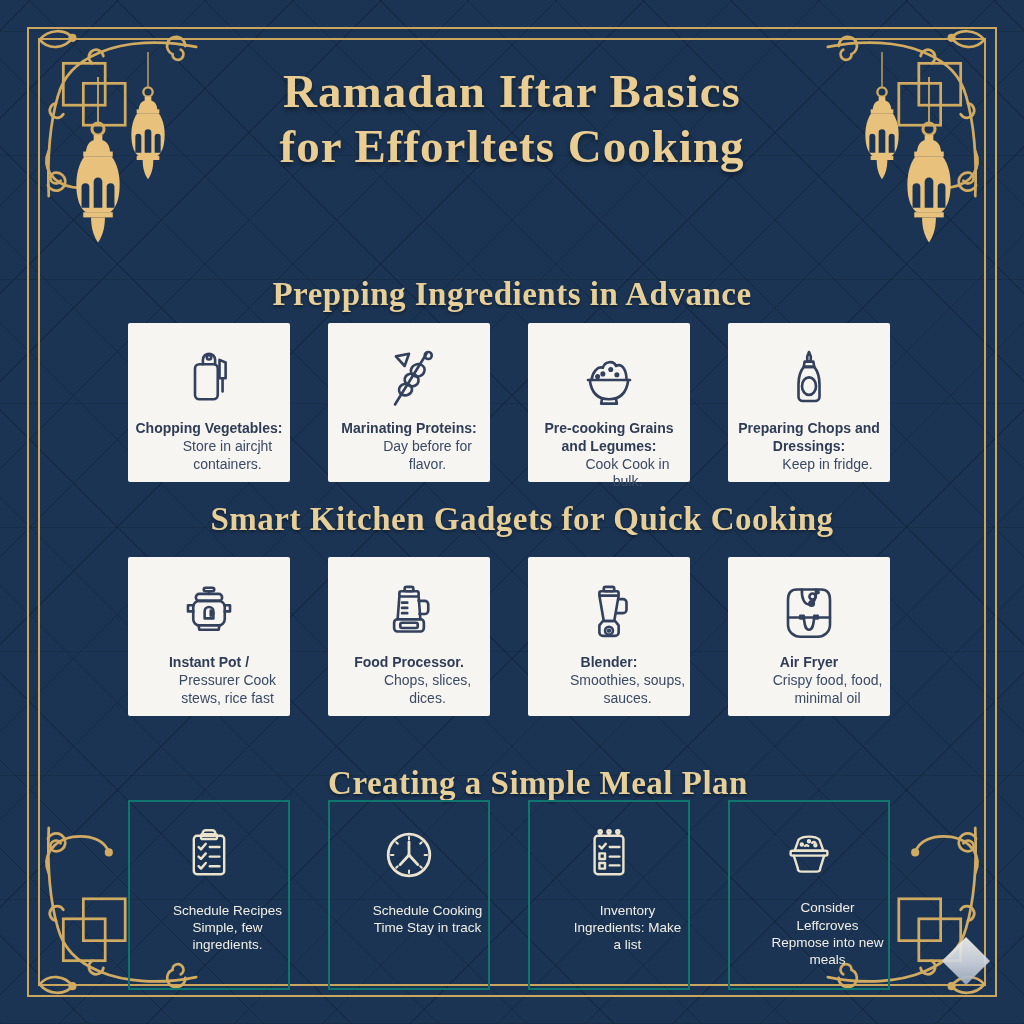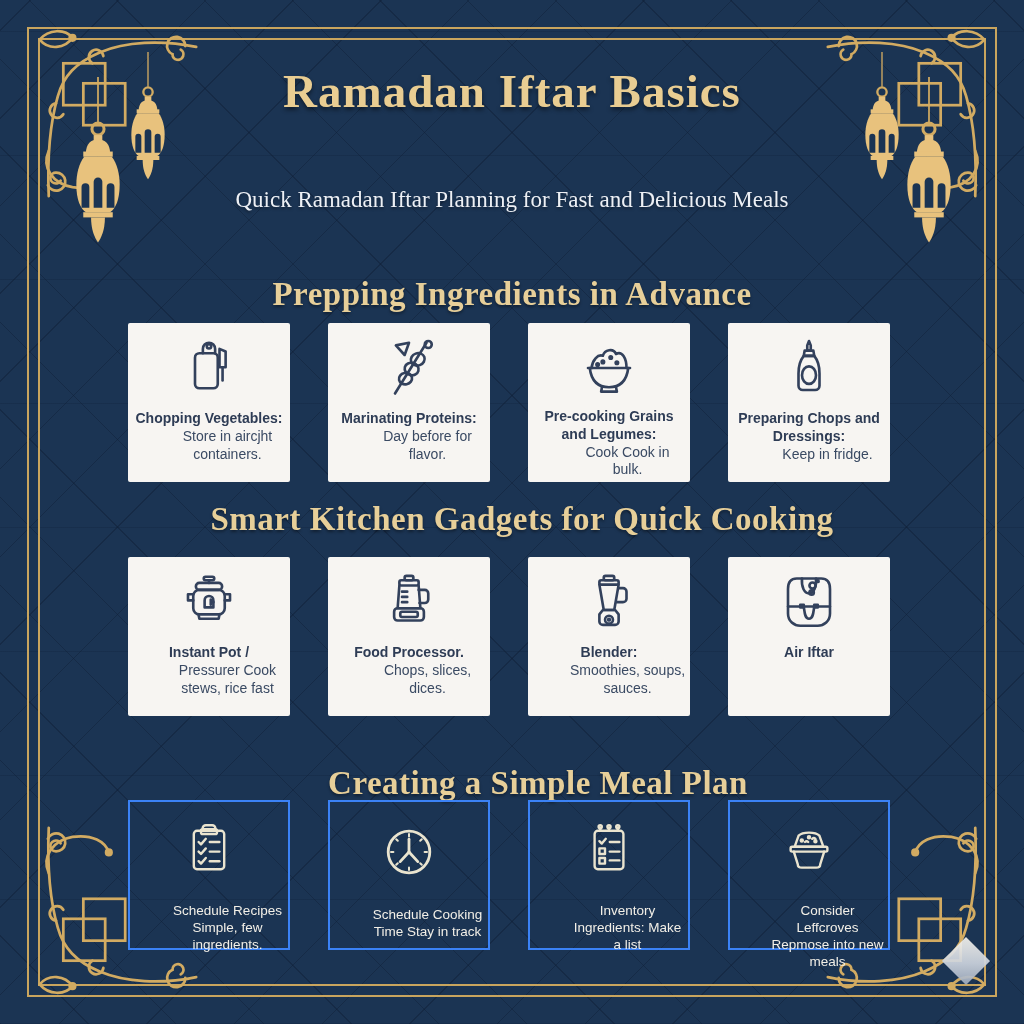--- a/index.html
+++ b/index.html
@@ -55,28 +55,28 @@
     color:#e7cf99; letter-spacing:.5px; text-shadow:0 2px 3px rgba(0,0,0,.4);
   }
   .sh-1 { top:276px; } .sh-2 { top:501px;padding-left:10px; } .sh-3 { top:765px;margin-left:26px; }
 
   .cards-row { position:absolute; left:128px; display:grid; grid-template-columns:repeat(4,162px); column-gap:38px; }
   .row-1 { top:323px; } .row-2 { top:557px;border-radius:27px; } .row-3 { top:800px; }
 
   .card {
     height:159px; box-sizing:border-box; background:#f7f5f2; border-radius:2px;
     display:flex; flex-direction:column; align-items:center; justify-content:flex-start;
-    padding:8px 4px; text-align:center;
+    padding:20px 4px; text-align:center;
   }
   .card-icon { height:72px; display:flex; align-items:center; justify-content:center; color:#33415c; margin:2px 0 5px; }
   .card-icon svg { width:70px; height:70px; }
   .card-title { font-weight:700; font-size:14px; line-height:1.27; color:#2e3c55; }
   .card-desc  { font-size:14px; line-height:1.27; color:#3a4a63;margin-left:37px; }
 
-  .row-3 .card { background:transparent; border:2px solid #3b82f6; border-radius:0; padding-top:14px; height:150px;gap:10px; }
+  .row-3 .card { background:transparent; border:2px solid #0f766e; border-radius:0; padding-top:14px; height:190px; }
   .row-3 .card-icon { color:#eae4cf; height:74px; }
   .row-3 .card-icon svg { width:64px; height:64px; }
   .row-3 .card-desc { color:#f2efe7; font-size:13.5px; margin-top:5px; }
 </style>
 </head>
 <body>
 
 <svg width="0" height="0" style="position:absolute">
   <defs>
     <symbol id="sym-flourish" viewBox="0 0 200 200">
@@ -291,22 +291,22 @@
       </svg>
     </div>
   <div class="lantern" style="left:903px; top:68px; width:52px; height:200px;">
       <svg>
         <use href="#sym-lantern"></use>
       </svg>
     </div>
 
   <div class="page-title">
     <div>Ramadan Iftar Basics</div>
+    <div>for Efforltets Cooking</div>
   </div>
-  <div class="page-subtitle">Quick Ramadan Iftar Planning for Fast and Delicious Meals</div>
 
   <div class="section-heading sh-1">Prepping Ingredients in Advance</div>
 
   <div class="cards-row row-1">
     <div class="card">
       <div class="card-icon">
           <svg>
             <use href="#ic-board"></use>
           </svg>
         </div>
@@ -371,21 +371,22 @@
         </div>
       <div class="card-title">Blender:</div>
       <div class="card-desc">Smoothies, soups, sauces.</div>
     </div>
     <div class="card">
       <div class="card-icon">
           <svg>
             <use href="#ic-airfryer"></use>
           </svg>
         </div>
-      <div class="card-title">Air Iftar</div>
+      <div class="card-title">Air Fryer</div>
+      <div class="card-desc">Crispy food, food, minimal oil</div>
     </div>
   </div>
 
   <div class="section-heading sh-3">Creating a Simple Meal Plan</div>
 
   <div class="cards-row row-3">
     <div class="card">
       <div class="card-icon">
           <svg>
             <use href="#ic-clipboard"></use>

